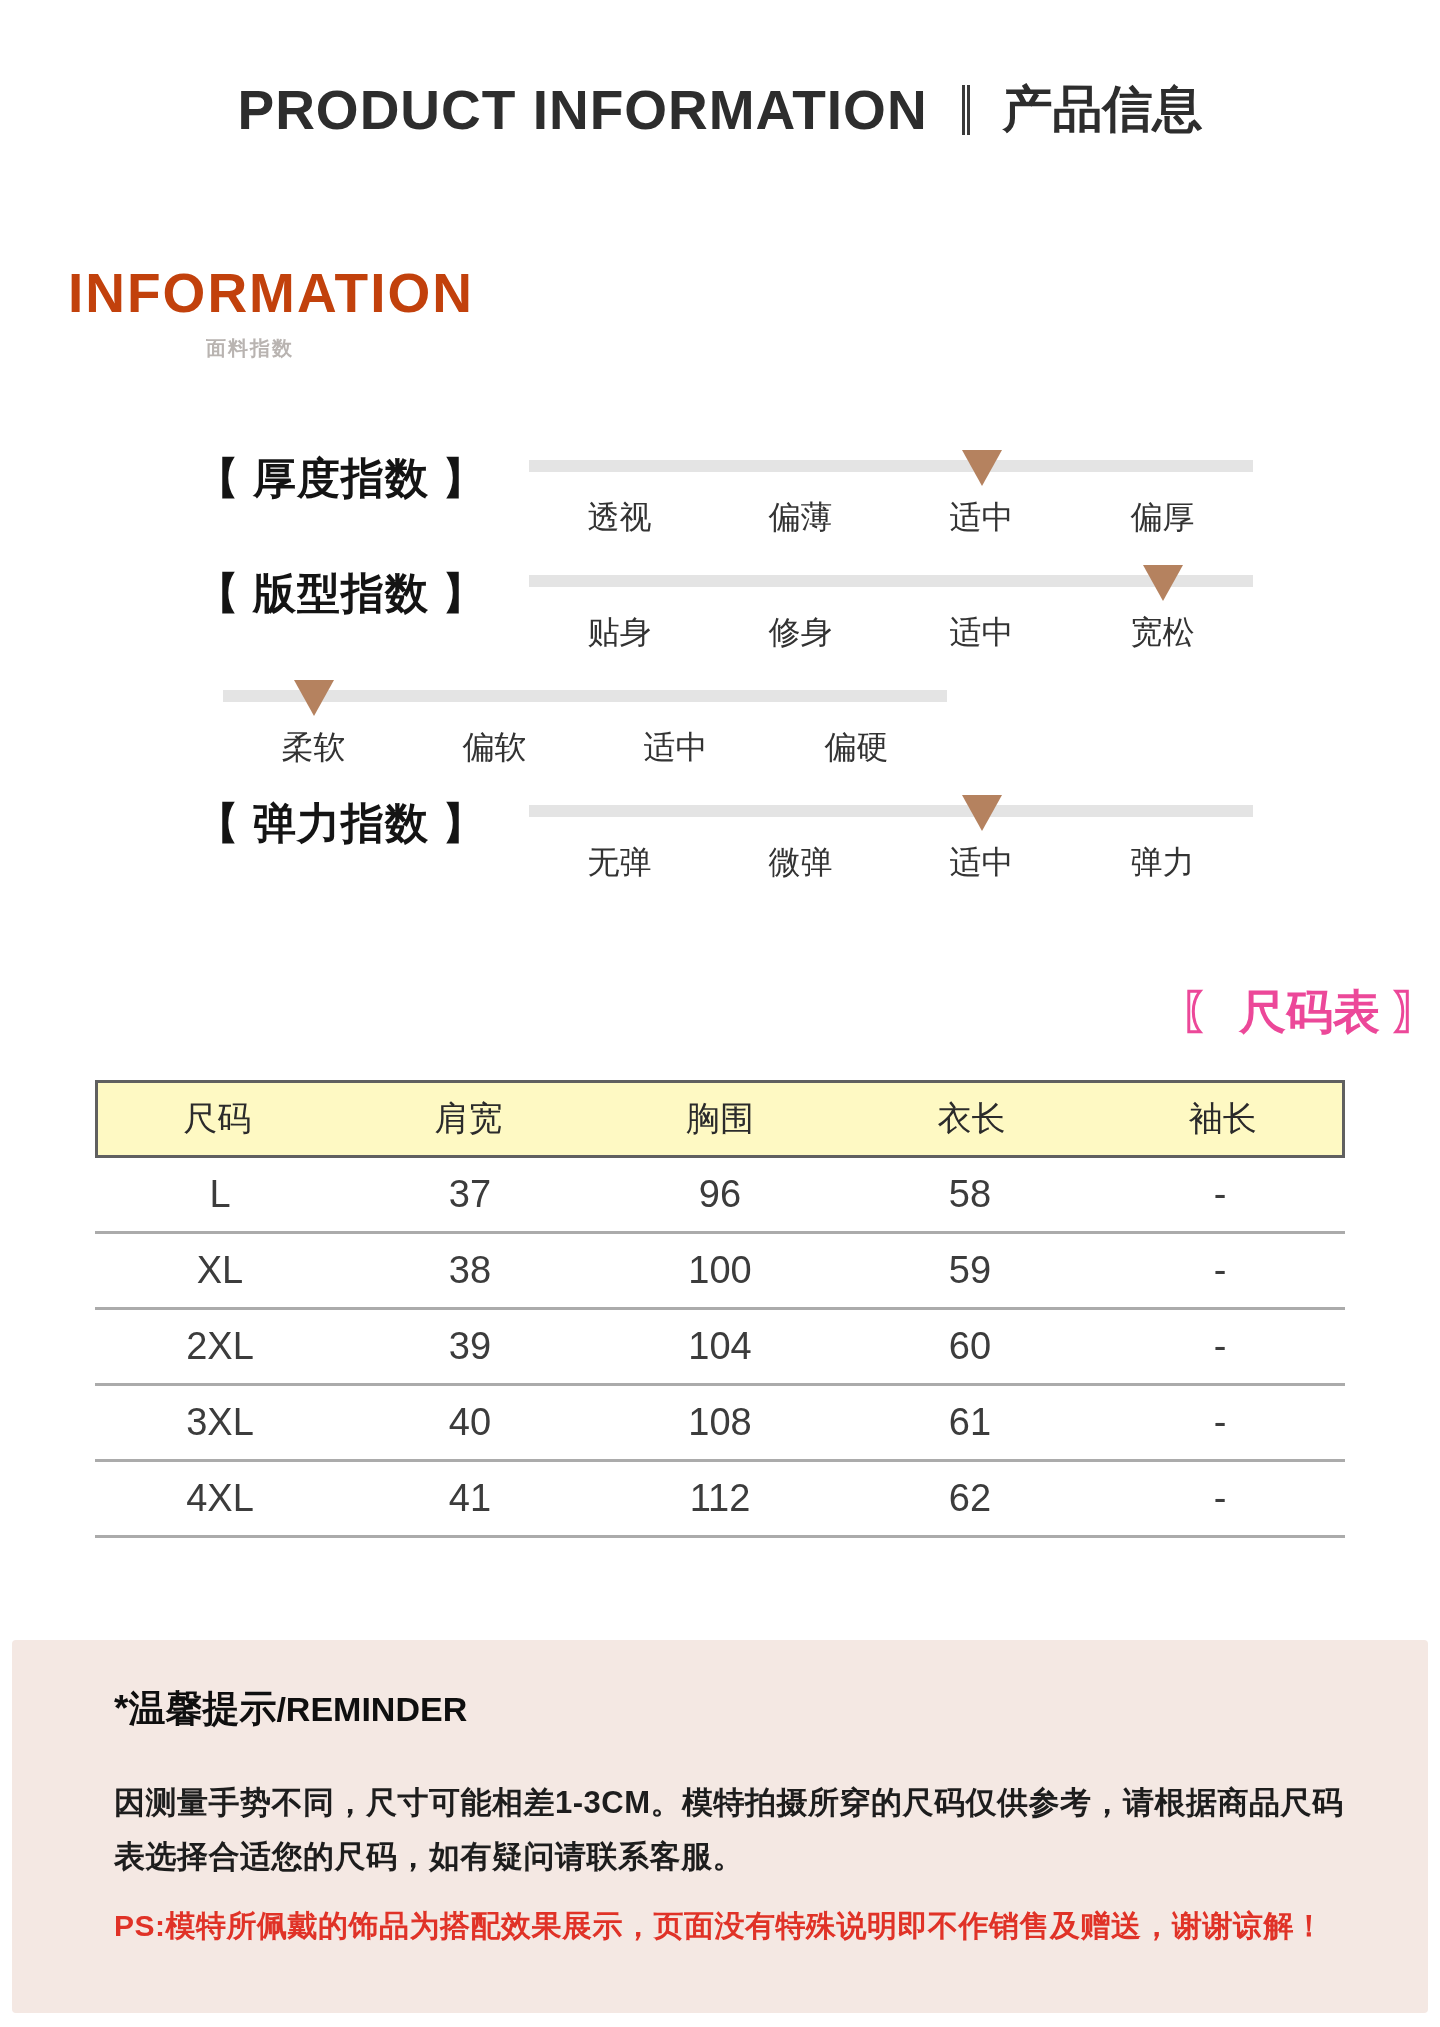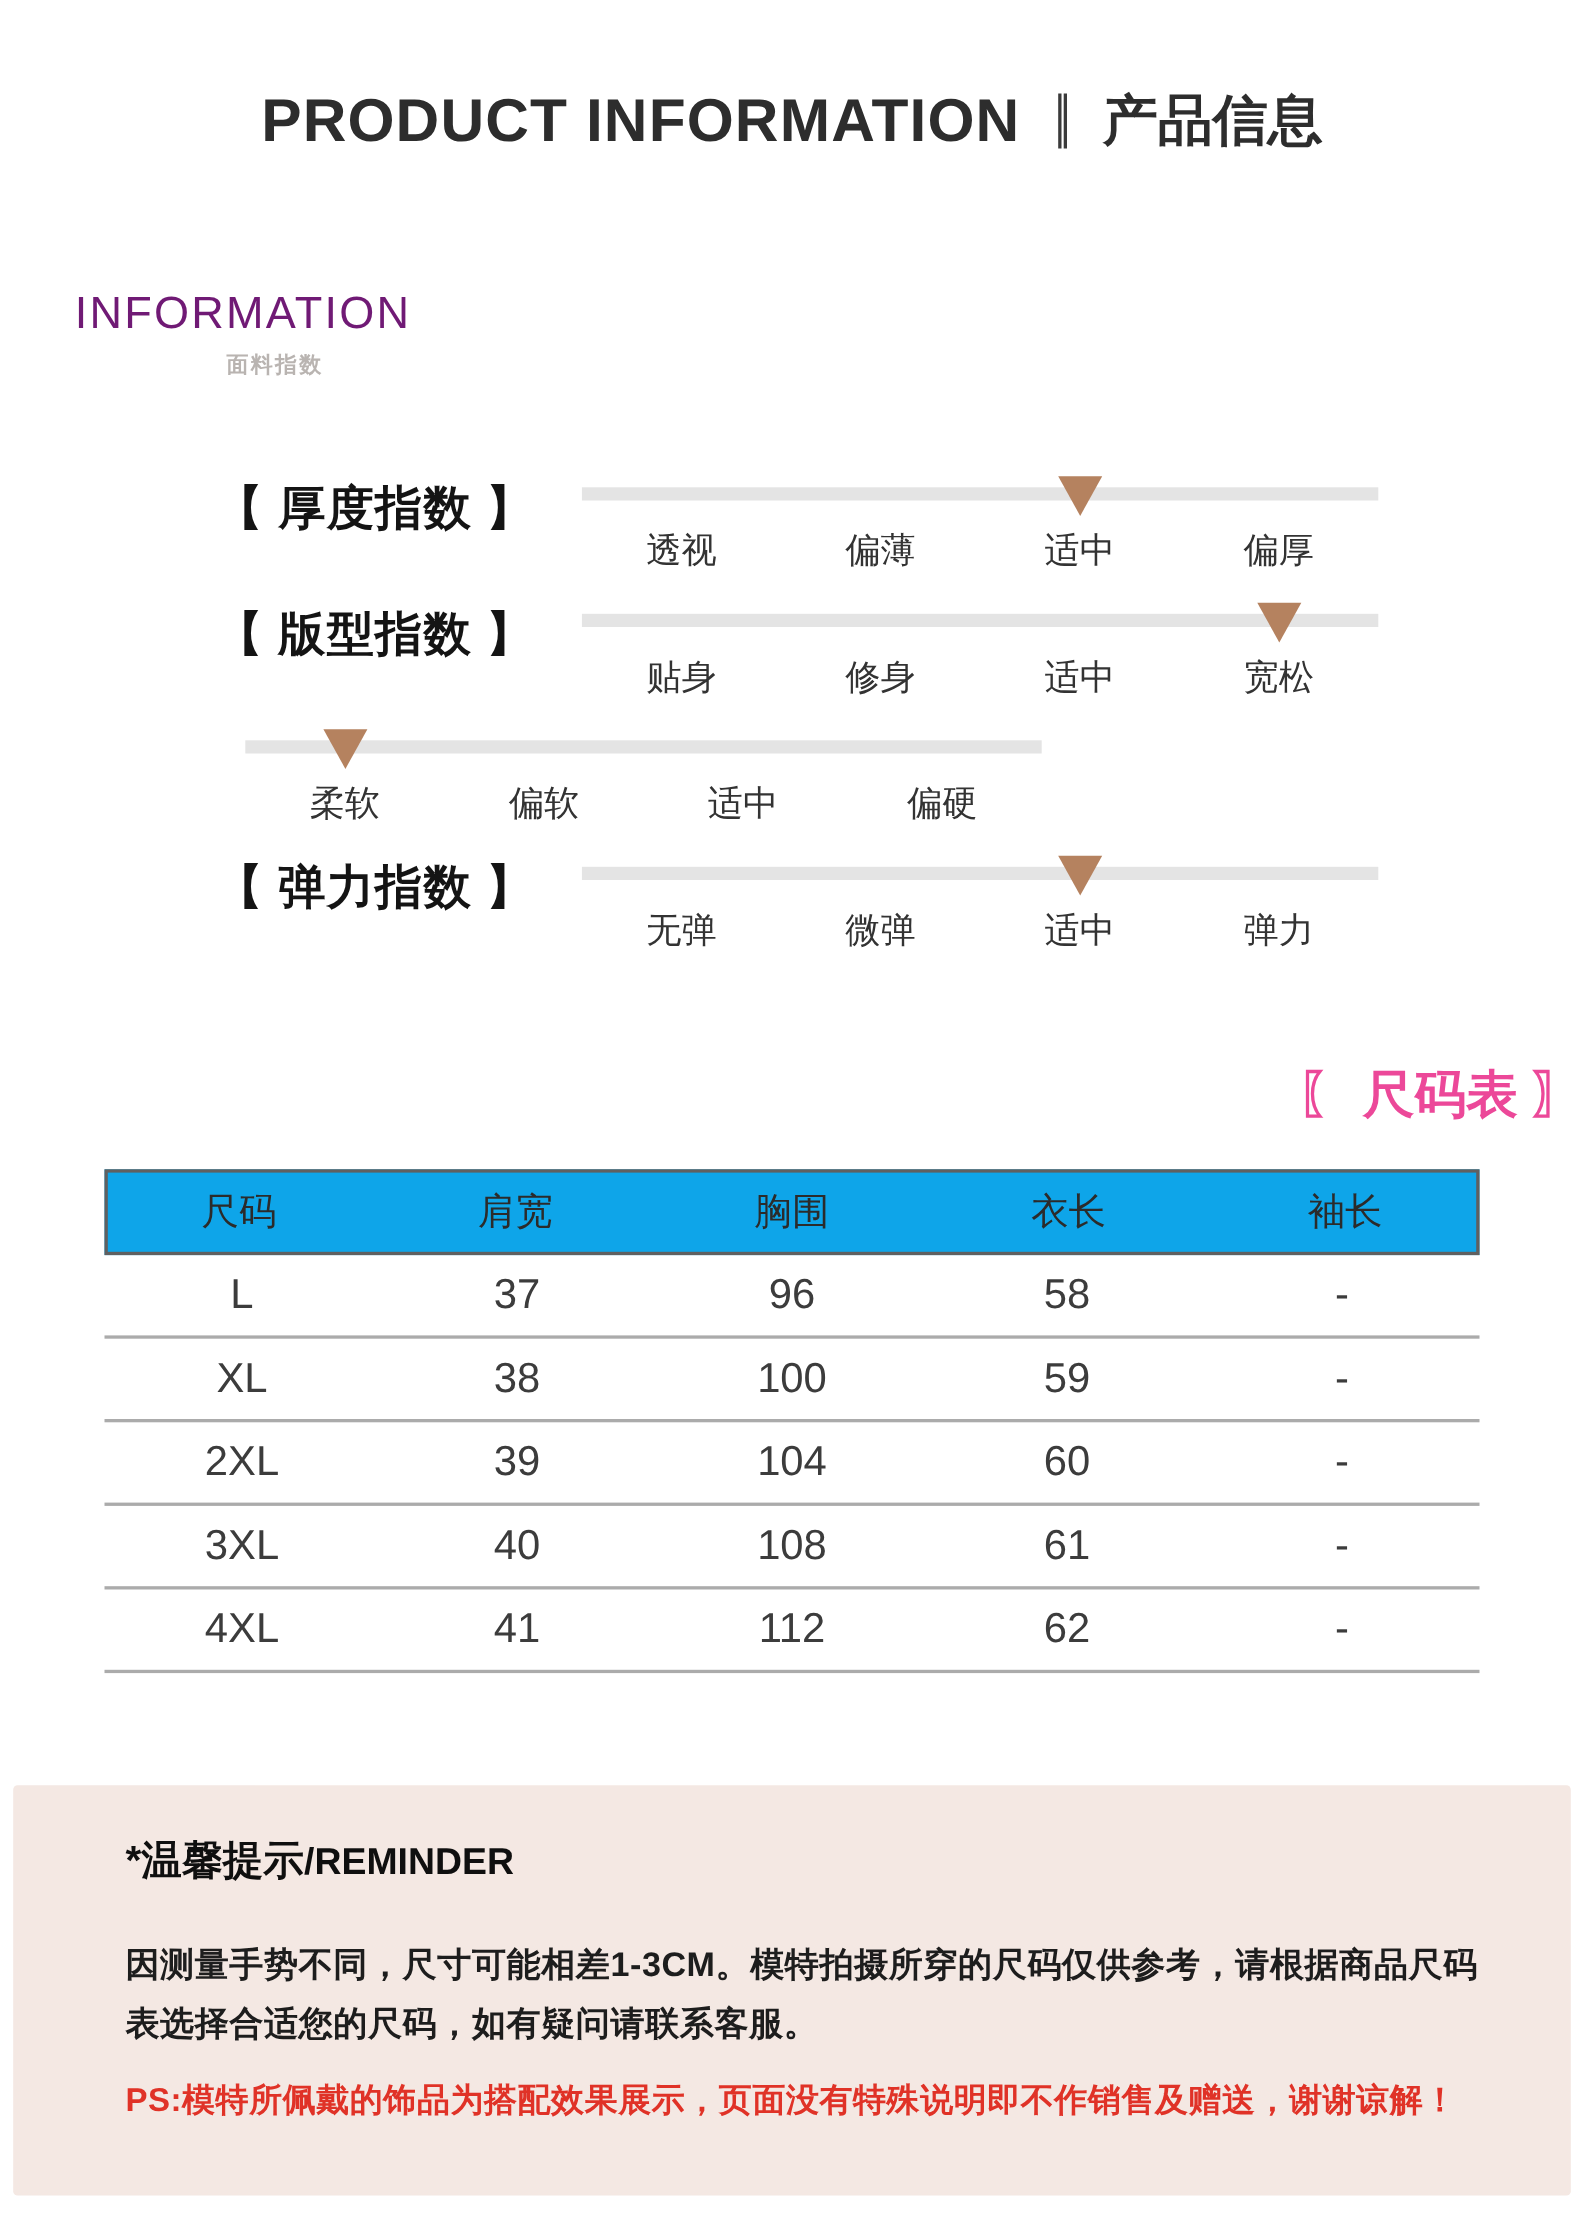--- a/index.html
+++ b/index.html
@@ -18,21 +18,21 @@
   }
   .title-en { font-size:55px; font-weight:600; letter-spacing:1px; vertical-align:middle; }
   .divider {
     display:inline-block; width:8px; height:50px; margin:0 28px 0 30px;
     border-left:3px solid #3a3a3a; border-right:3px solid #3a3a3a; vertical-align:middle;
   }
   .title-zh { font-size:50px; font-weight:700; vertical-align:middle; }
 
   
   .info-head { margin:118px 0 0 68px; }
-  .info-en { font-size:41px; font-weight:400; color:#701a75; letter-spacing:2px; }
+  .info-en { font-size:55px; font-weight:700; color:#c2410c; letter-spacing:2px; }
   .info-zh { font-size:20px; font-weight:700; color:#b9b4b1; margin:10px 0 0 138px; letter-spacing:2px; }
 
   
   .indices { margin-top:86px; }
   .index-row { display:flex; padding-left:196px; height:88px; margin-bottom:27px; }
   .index-label {
     width:306px; font-size:43px; font-weight:700; color:#141414;
     letter-spacing:1px; padding-top:2px; white-space:nowrap;
   }
   .index-scale { position:relative; width:724px; margin-left:27px; }
@@ -138,21 +138,21 @@
             <span>适中</span>
             <span>弹力</span>
           </div>
         </div>
       </div>
     </div>
 
   <div class="size-title">〖 尺码表 〗</div>
 
   <div class="size-table">
-    <div class="thead" id="thead" style="background: #0ea5e9; gap: 13px;">
+    <div class="thead" id="thead" style="background: #fef9c3; gap: 13px;">
         <span>尺码</span>
         <span>肩宽</span>
         <span>胸围</span>
         <span>衣长</span>
         <span>袖长</span>
       </div>
     <div id="tbody">
         <div class="trow">
           <span>L</span>
           <span>37</span>

